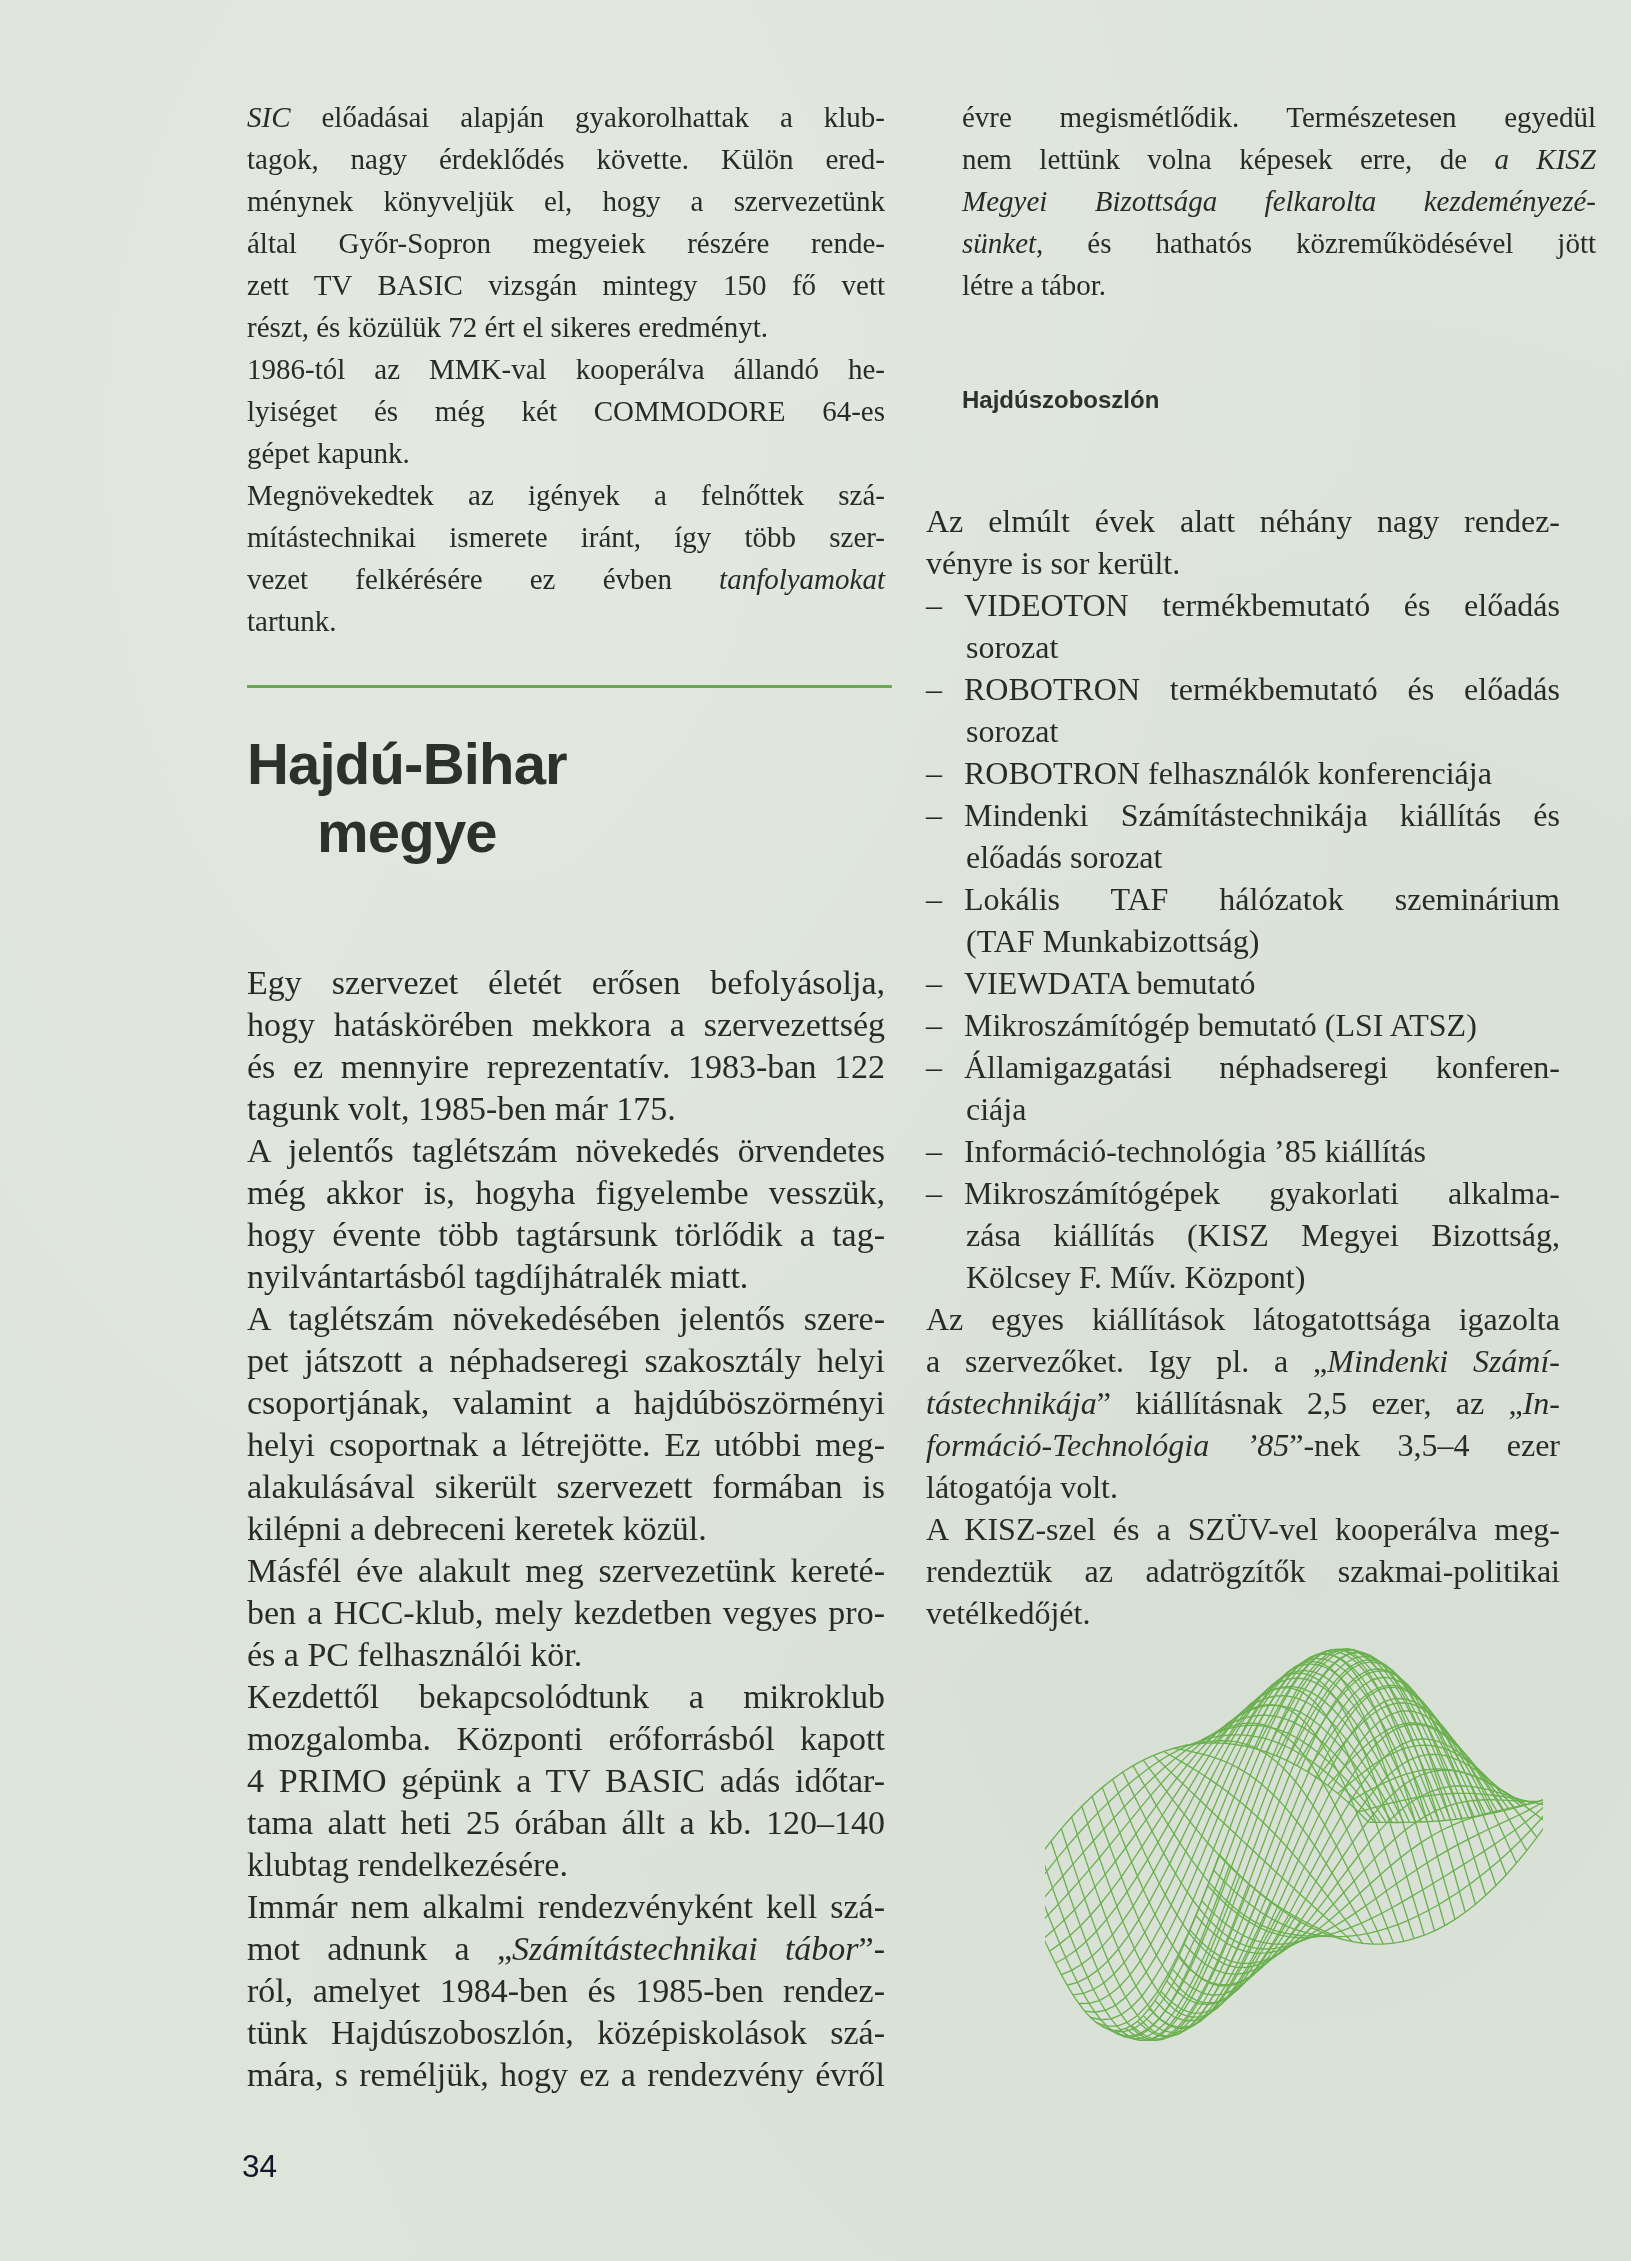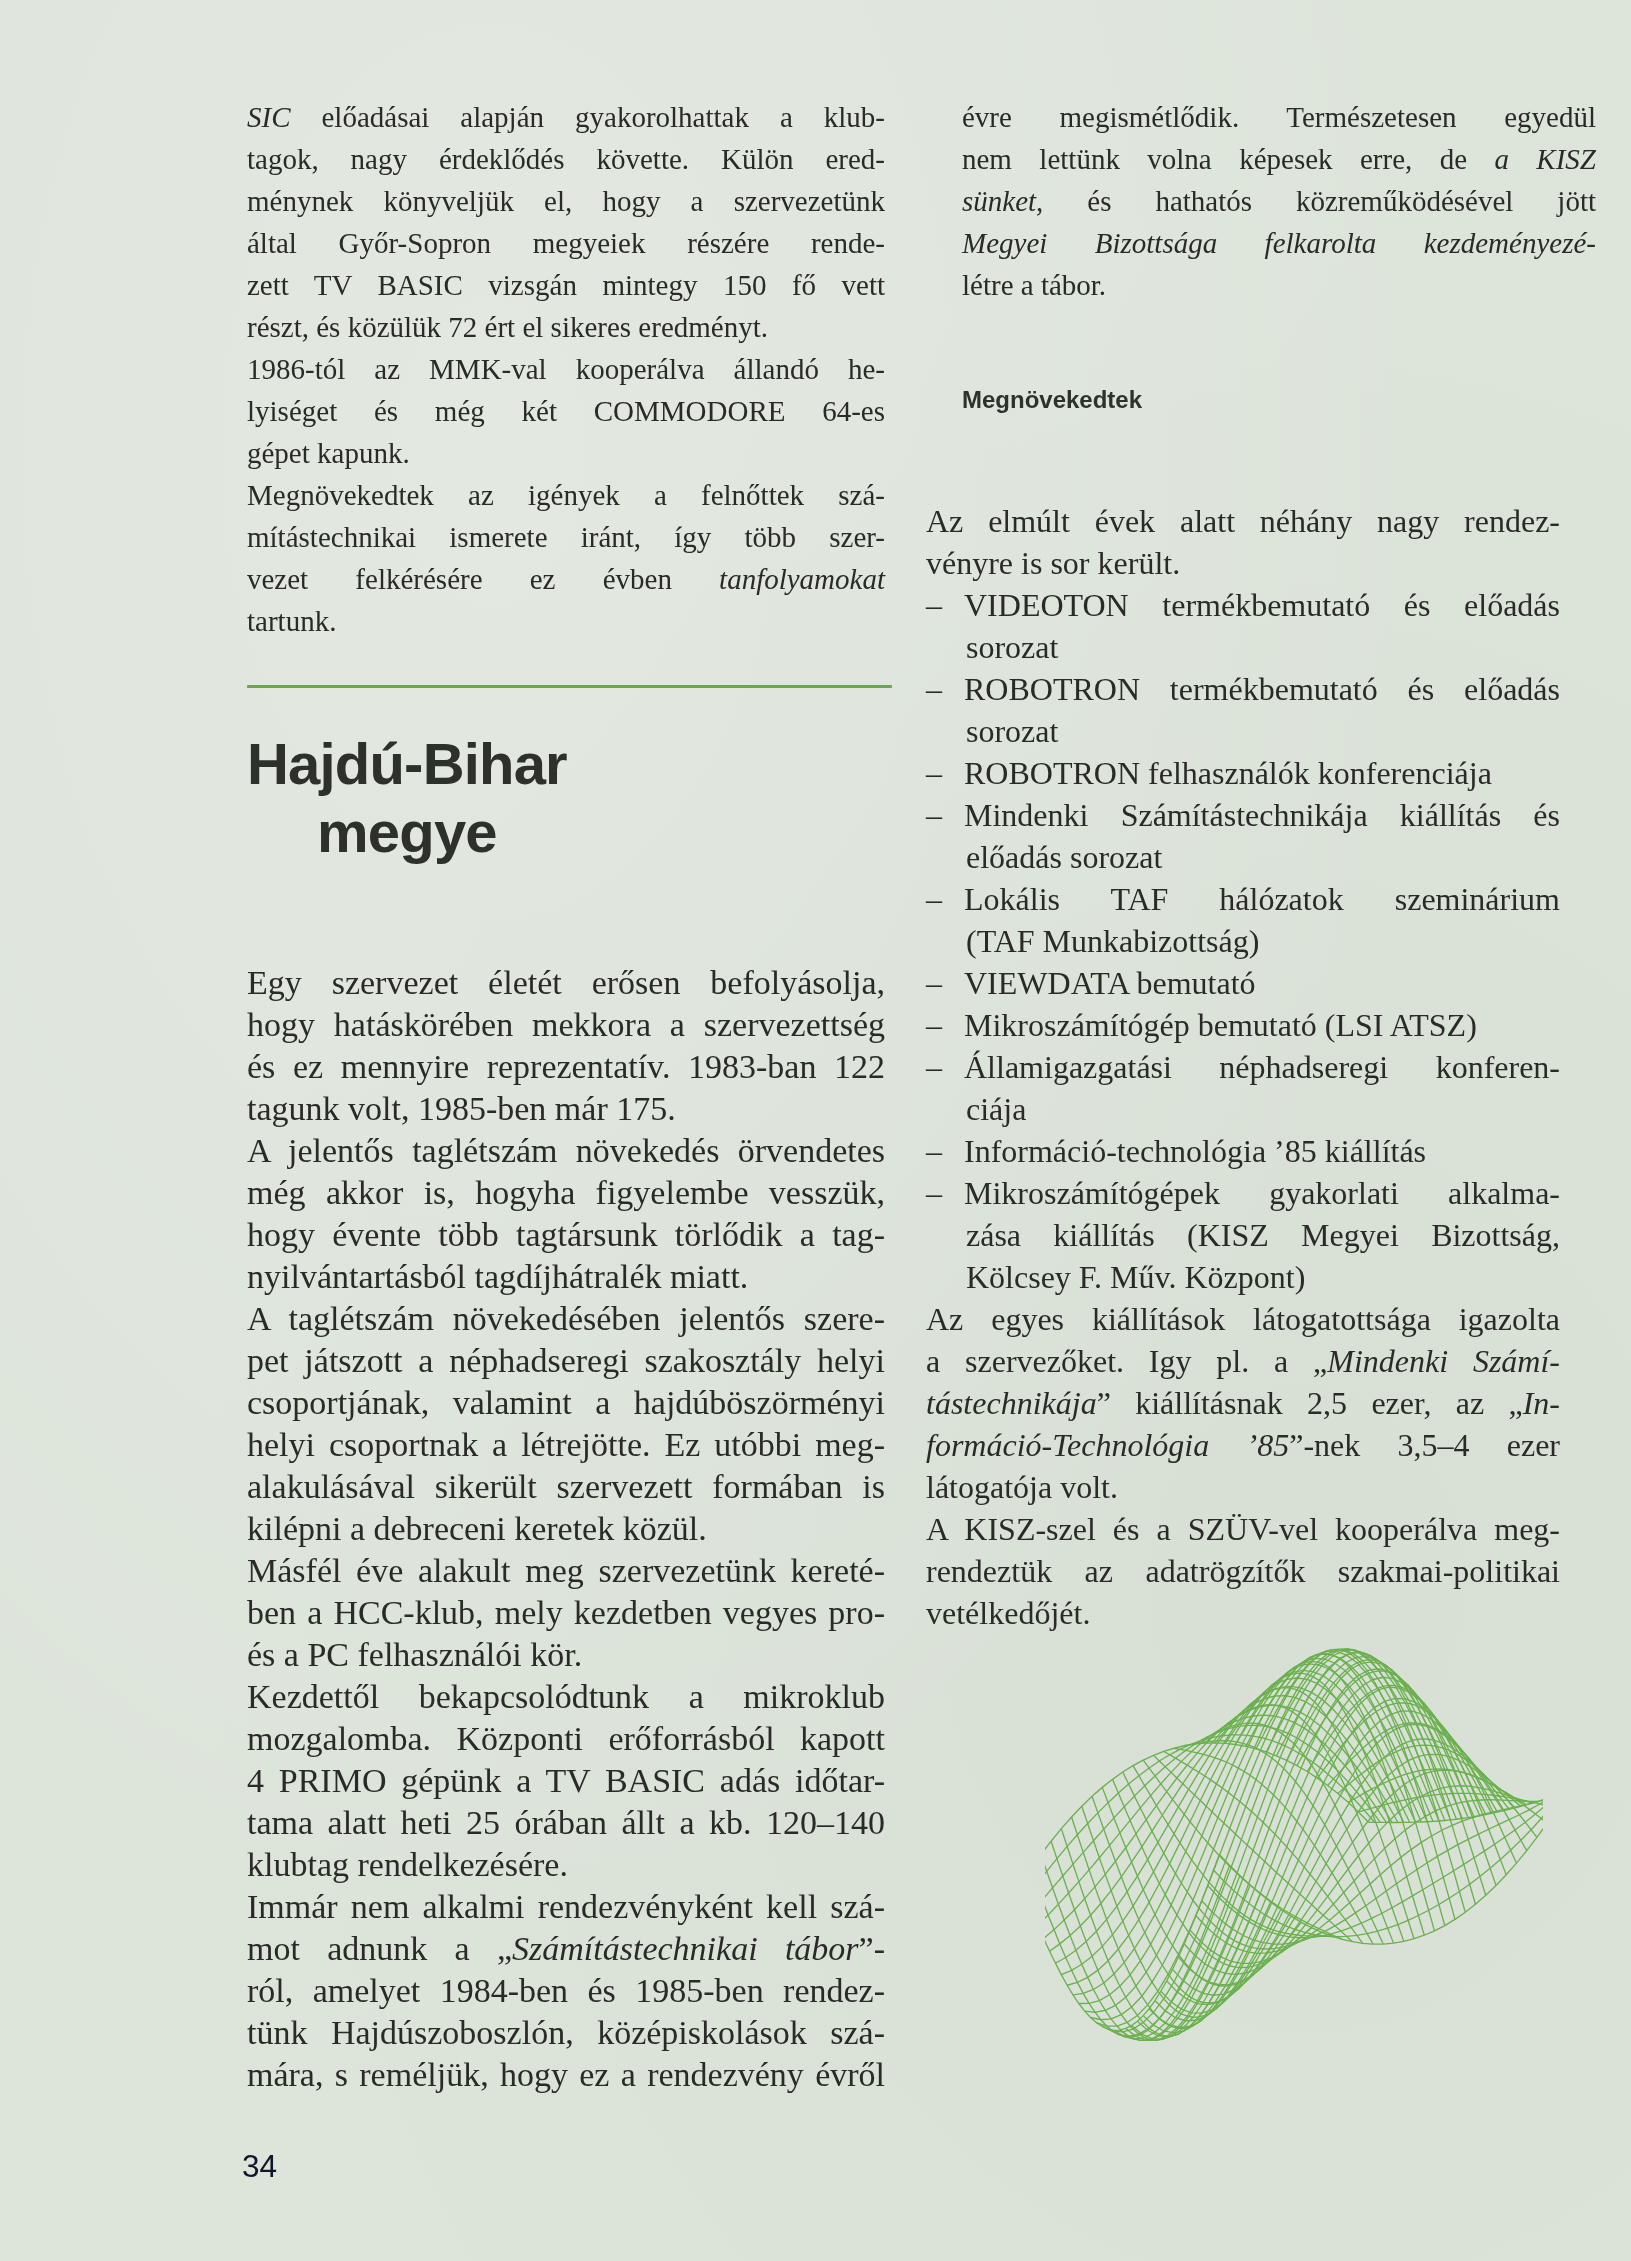--- a/index.html
+++ b/index.html
@@ -110,26 +110,26 @@
     <span class="ln"><span>Immár nem alkalmi rendezvényként kell szá-</span></span>
     <span class="ln"><span>mot adnunk a „</span><em>Számítástechnikai tábor</em><span>”-</span></span>
     <span class="ln"><span>ról, amelyet 1984-ben és 1985-ben rendez-</span></span>
     <span class="ln"><span>tünk Hajdúszoboszlón, középiskolások szá-</span></span>
     <span class="ln"><span>mára, s reméljük, hogy ez a rendezvény évről</span></span>
   </div>
 
 <div class="col col-right" id="right-top">
     <span class="ln"><span>évre megismétlődik. Természetesen egyedül</span></span>
     <span class="ln"><span>nem lettünk volna képesek erre, de </span><em>a KISZ</em></span>
+    <span class="ln"><em>Megyei Bizottsága felkarolta kezdeményezé-</em></span>
     <span class="ln"><em>sünket</em><span>, és hathatós közreműködésével jött</span></span>
-    <span class="ln"><em>Megyei Bizottsága felkarolta kezdeményezé-</em></span>
     <span class="ln last"><span>létre a tábor.</span></span>
   </div>
 
-<h2 class="subheading" style="margin:0;">Megnövekedtek</h2>
+<h2 class="subheading" style="margin:0;">Hajdúszoboszlón</h2>
 
 <div class="right-body">
   <div id="right-intro">
       <span class="ln"><span>Az elmúlt évek alatt néhány nagy rendez-</span></span>
       <span class="ln last"><span>vényre is sor került.</span></span>
     </div>
   <div id="right-events">
       <div class="item">
         <span class="ln" style="display: flex;">
           <span class="dash">–</span>

